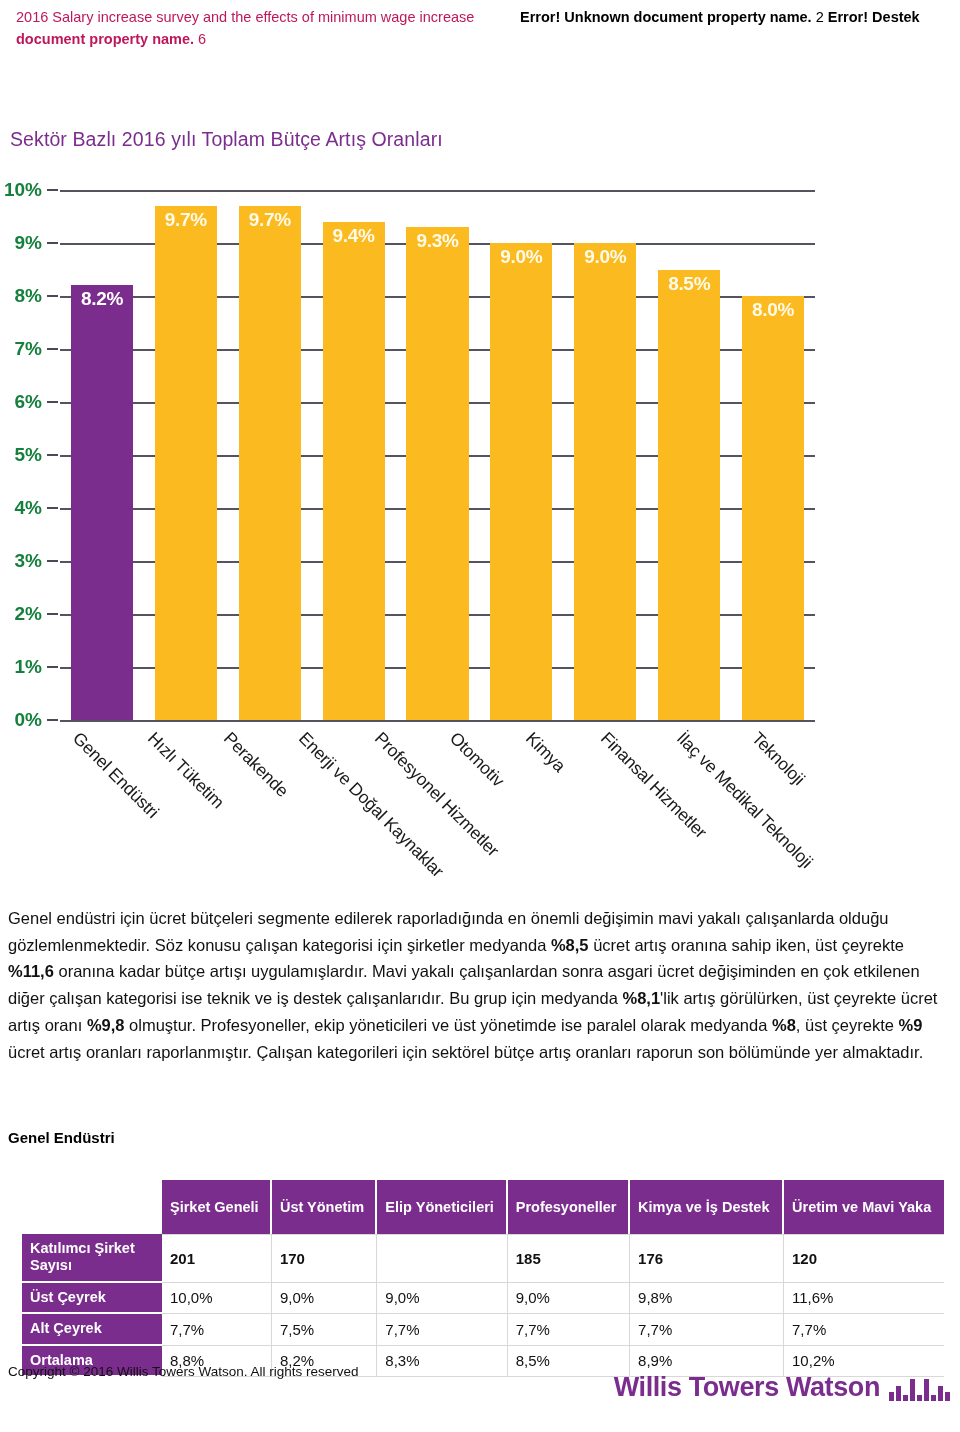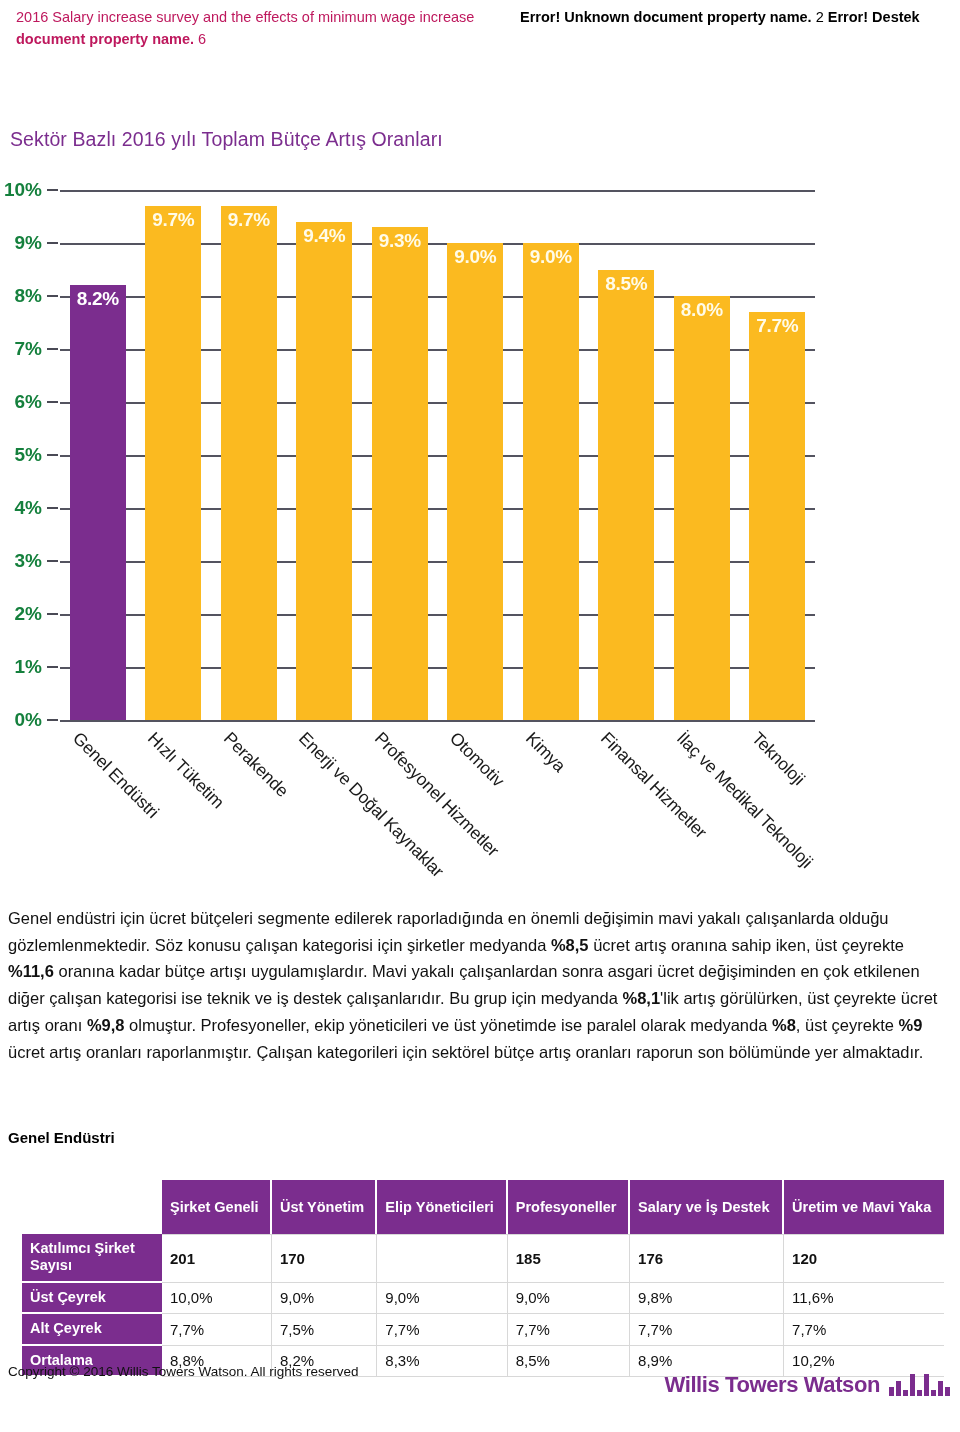--- a/index.html
+++ b/index.html
@@ -239,21 +239,21 @@
   }
   .footer-logo {
     position: absolute;
     right: 2px;
     top: 14px;
     display: flex;
     align-items: flex-end;
     gap: 9px;
   }
   .logo-text {
-    font-size: 22px;
+    font-size: 27px;
     font-weight: bold;
     color: #7B2D8E;
     letter-spacing: -0.4px;
     line-height: 1;
   }
   .logo-mark {
     display: flex;
     align-items: flex-end;
     gap: 2px;
     height: 22px;
@@ -359,25 +359,20 @@
         <div class="bar-slot">
           <div class="bar" style="height: 450.5px;">
             <span class="bar-label">8.5%</span>
           </div>
         </div>
         <div class="bar-slot">
           <div class="bar" style="height: 424px;">
             <span class="bar-label">8.0%</span>
           </div>
         </div>
-        <div class="bar-slot">
-          <div class="bar" style="height: 408.1px;">
-            <span class="bar-label">7.7%</span>
-          </div>
-        </div>
       </div>
   </div>
 </div>
 <div class="x-labels" id="x-labels">
     <div class="x-label" style="left: 22.65px;">Genel Endüstri</div>
     <div class="x-label" style="left: 98.15px;">Hızlı Tüketim</div>
     <div class="x-label" style="left: 173.65px;">Perakende</div>
     <div class="x-label" style="left: 249.15px;">Enerji ve Doğal Kaynaklar</div>
     <div class="x-label" style="left: 324.65px;">Profesyonel Hizmetler</div>
     <div class="x-label" style="left: 400.15px;">Otomotiv</div>
@@ -393,21 +388,21 @@
 
 <div class="table-caption">Genel Endüstri</div>
 <table class="data-table">
   <thead>
     <tr id="thead-row">
       <th class="corner-cell"></th>
     <th class="col-head">Şirket Geneli</th>
         <th class="col-head">Üst Yönetim</th>
         <th class="col-head">Elip Yöneticileri</th>
         <th class="col-head">Profesyoneller</th>
-        <th class="col-head">Salary ve İş Destek</th>
+        <th class="col-head">Kimya ve İş Destek</th>
         <th class="col-head">Üretim ve Mavi Yaka</th>
       </tr>
   </thead>
   <tbody id="tbody">
       <tr class="first-data count-row">
         <td class="row-head">Katılımcı Şirket Sayısı</td>
         <td class="data-cell">201</td>
         <td class="data-cell">170</td>
         <td class="data-cell"></td>
         <td class="data-cell">185</td>

